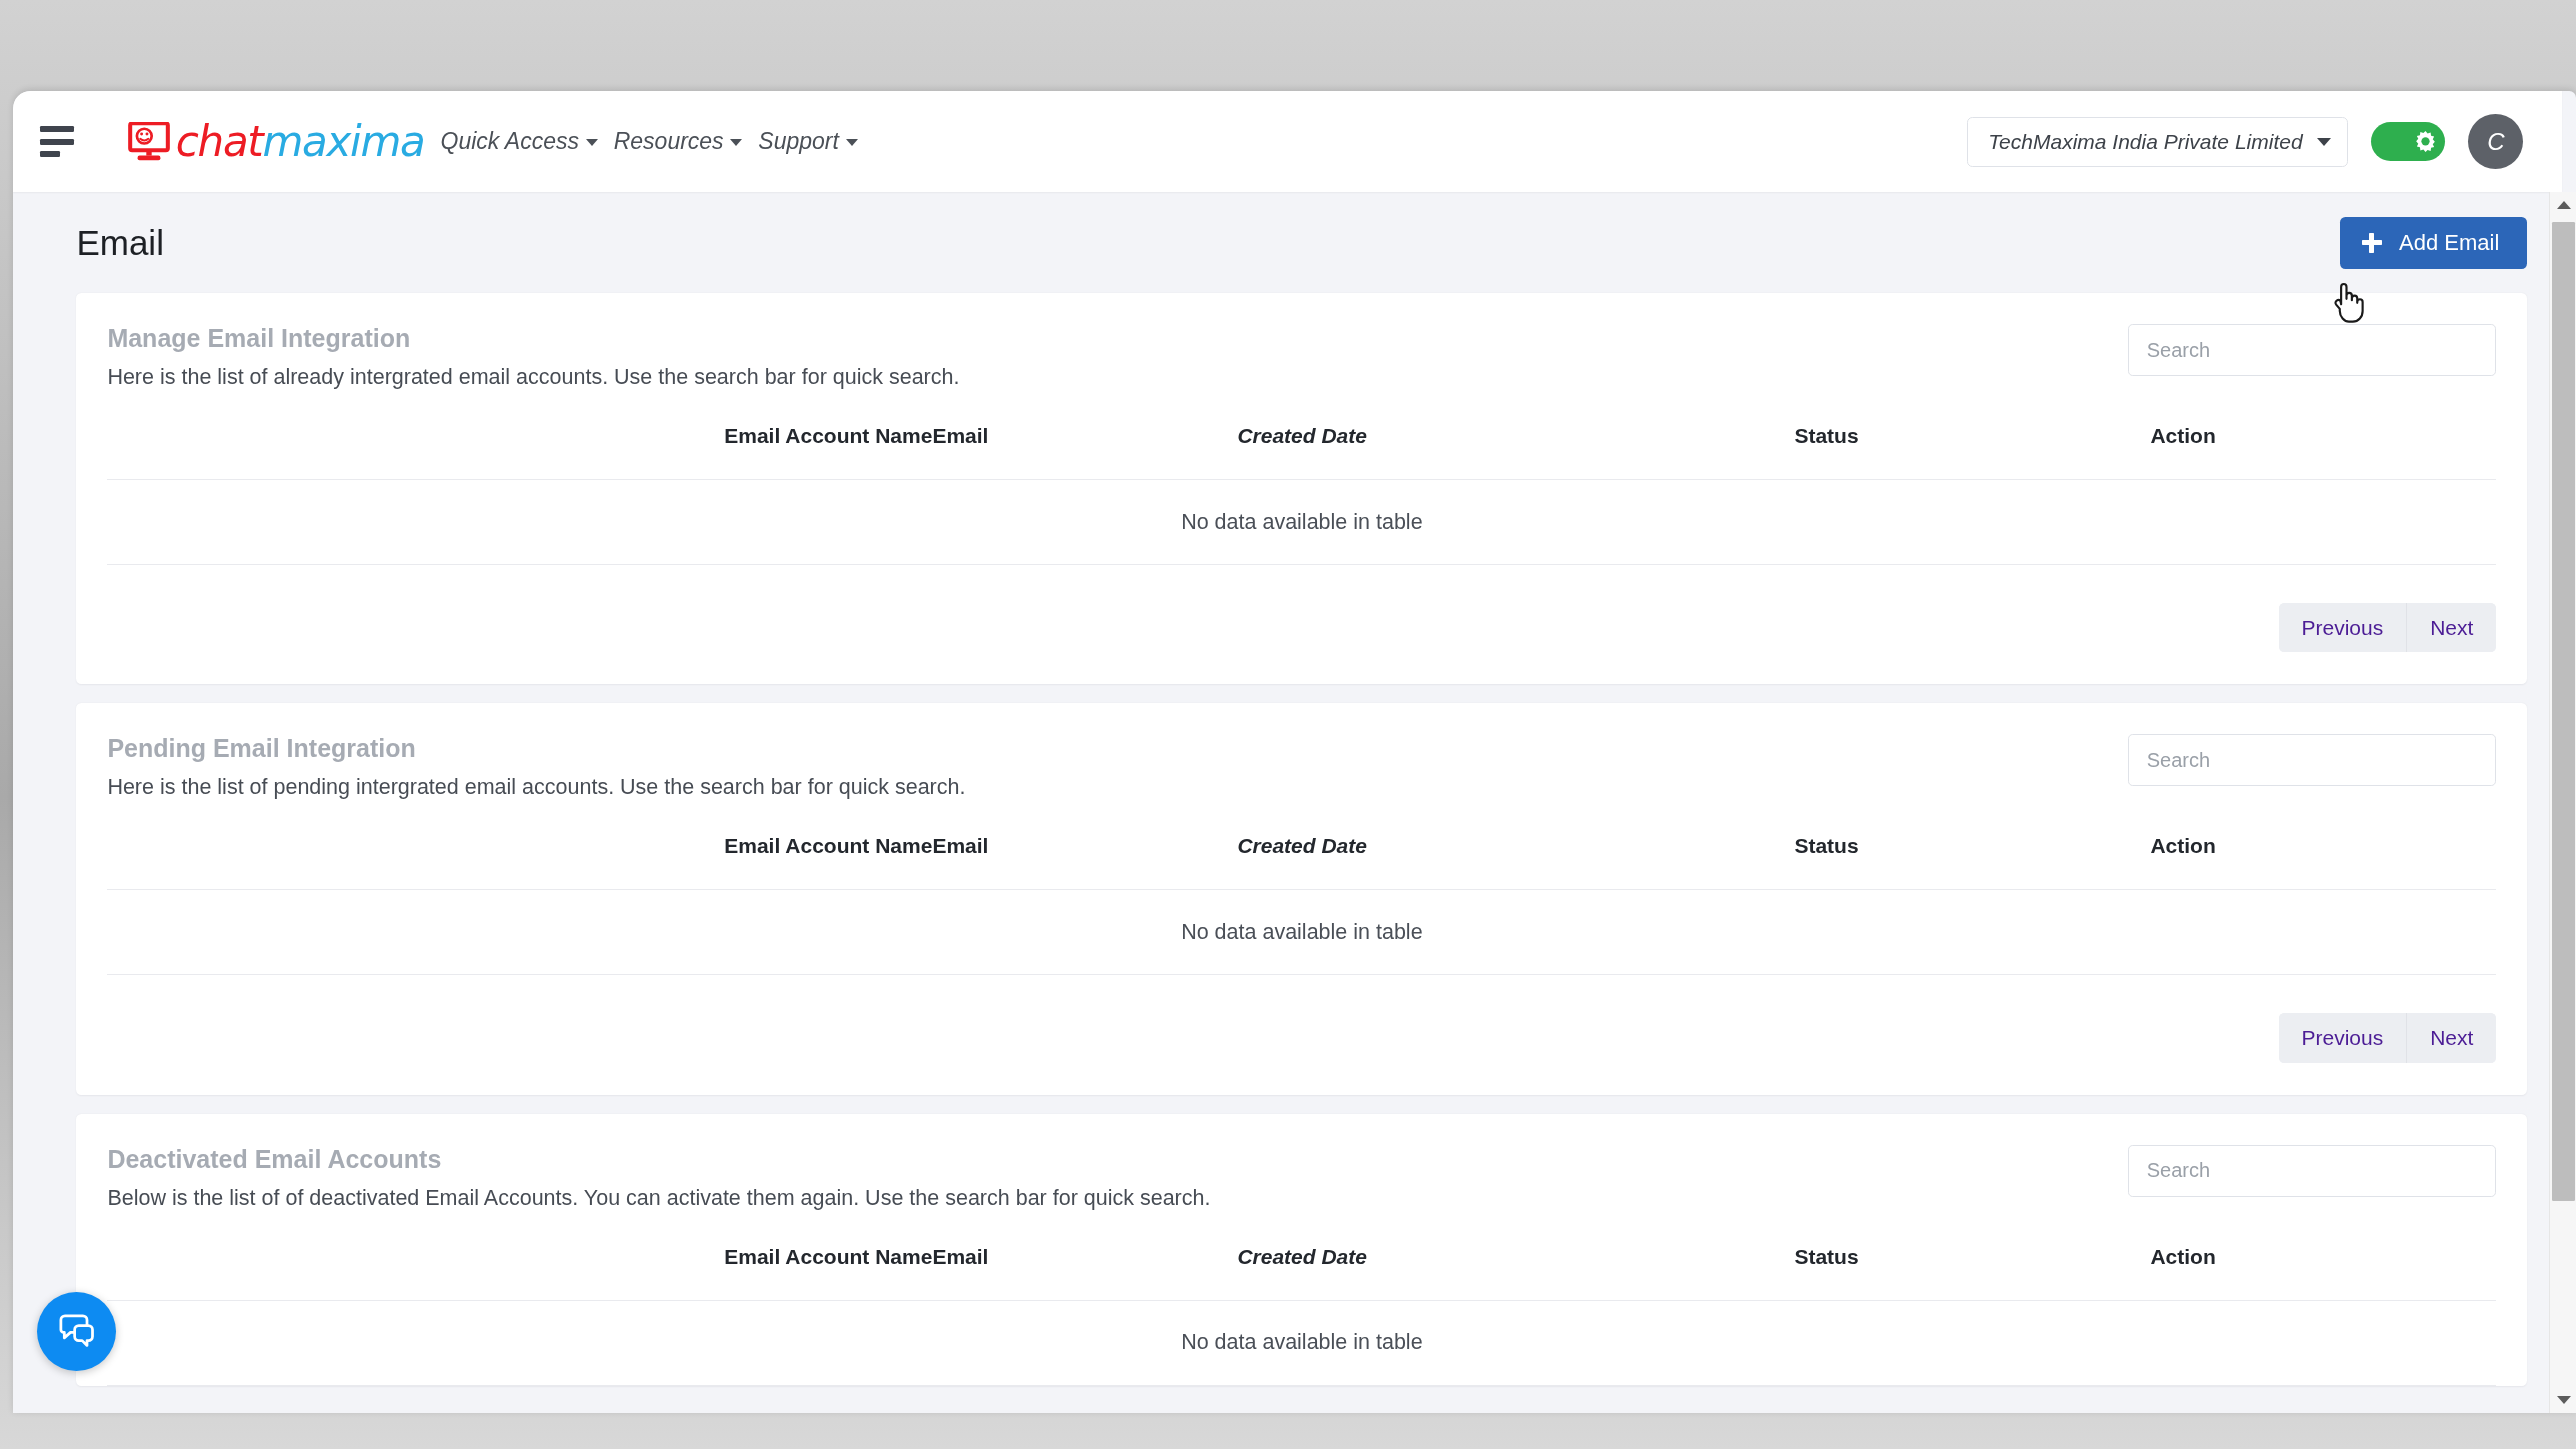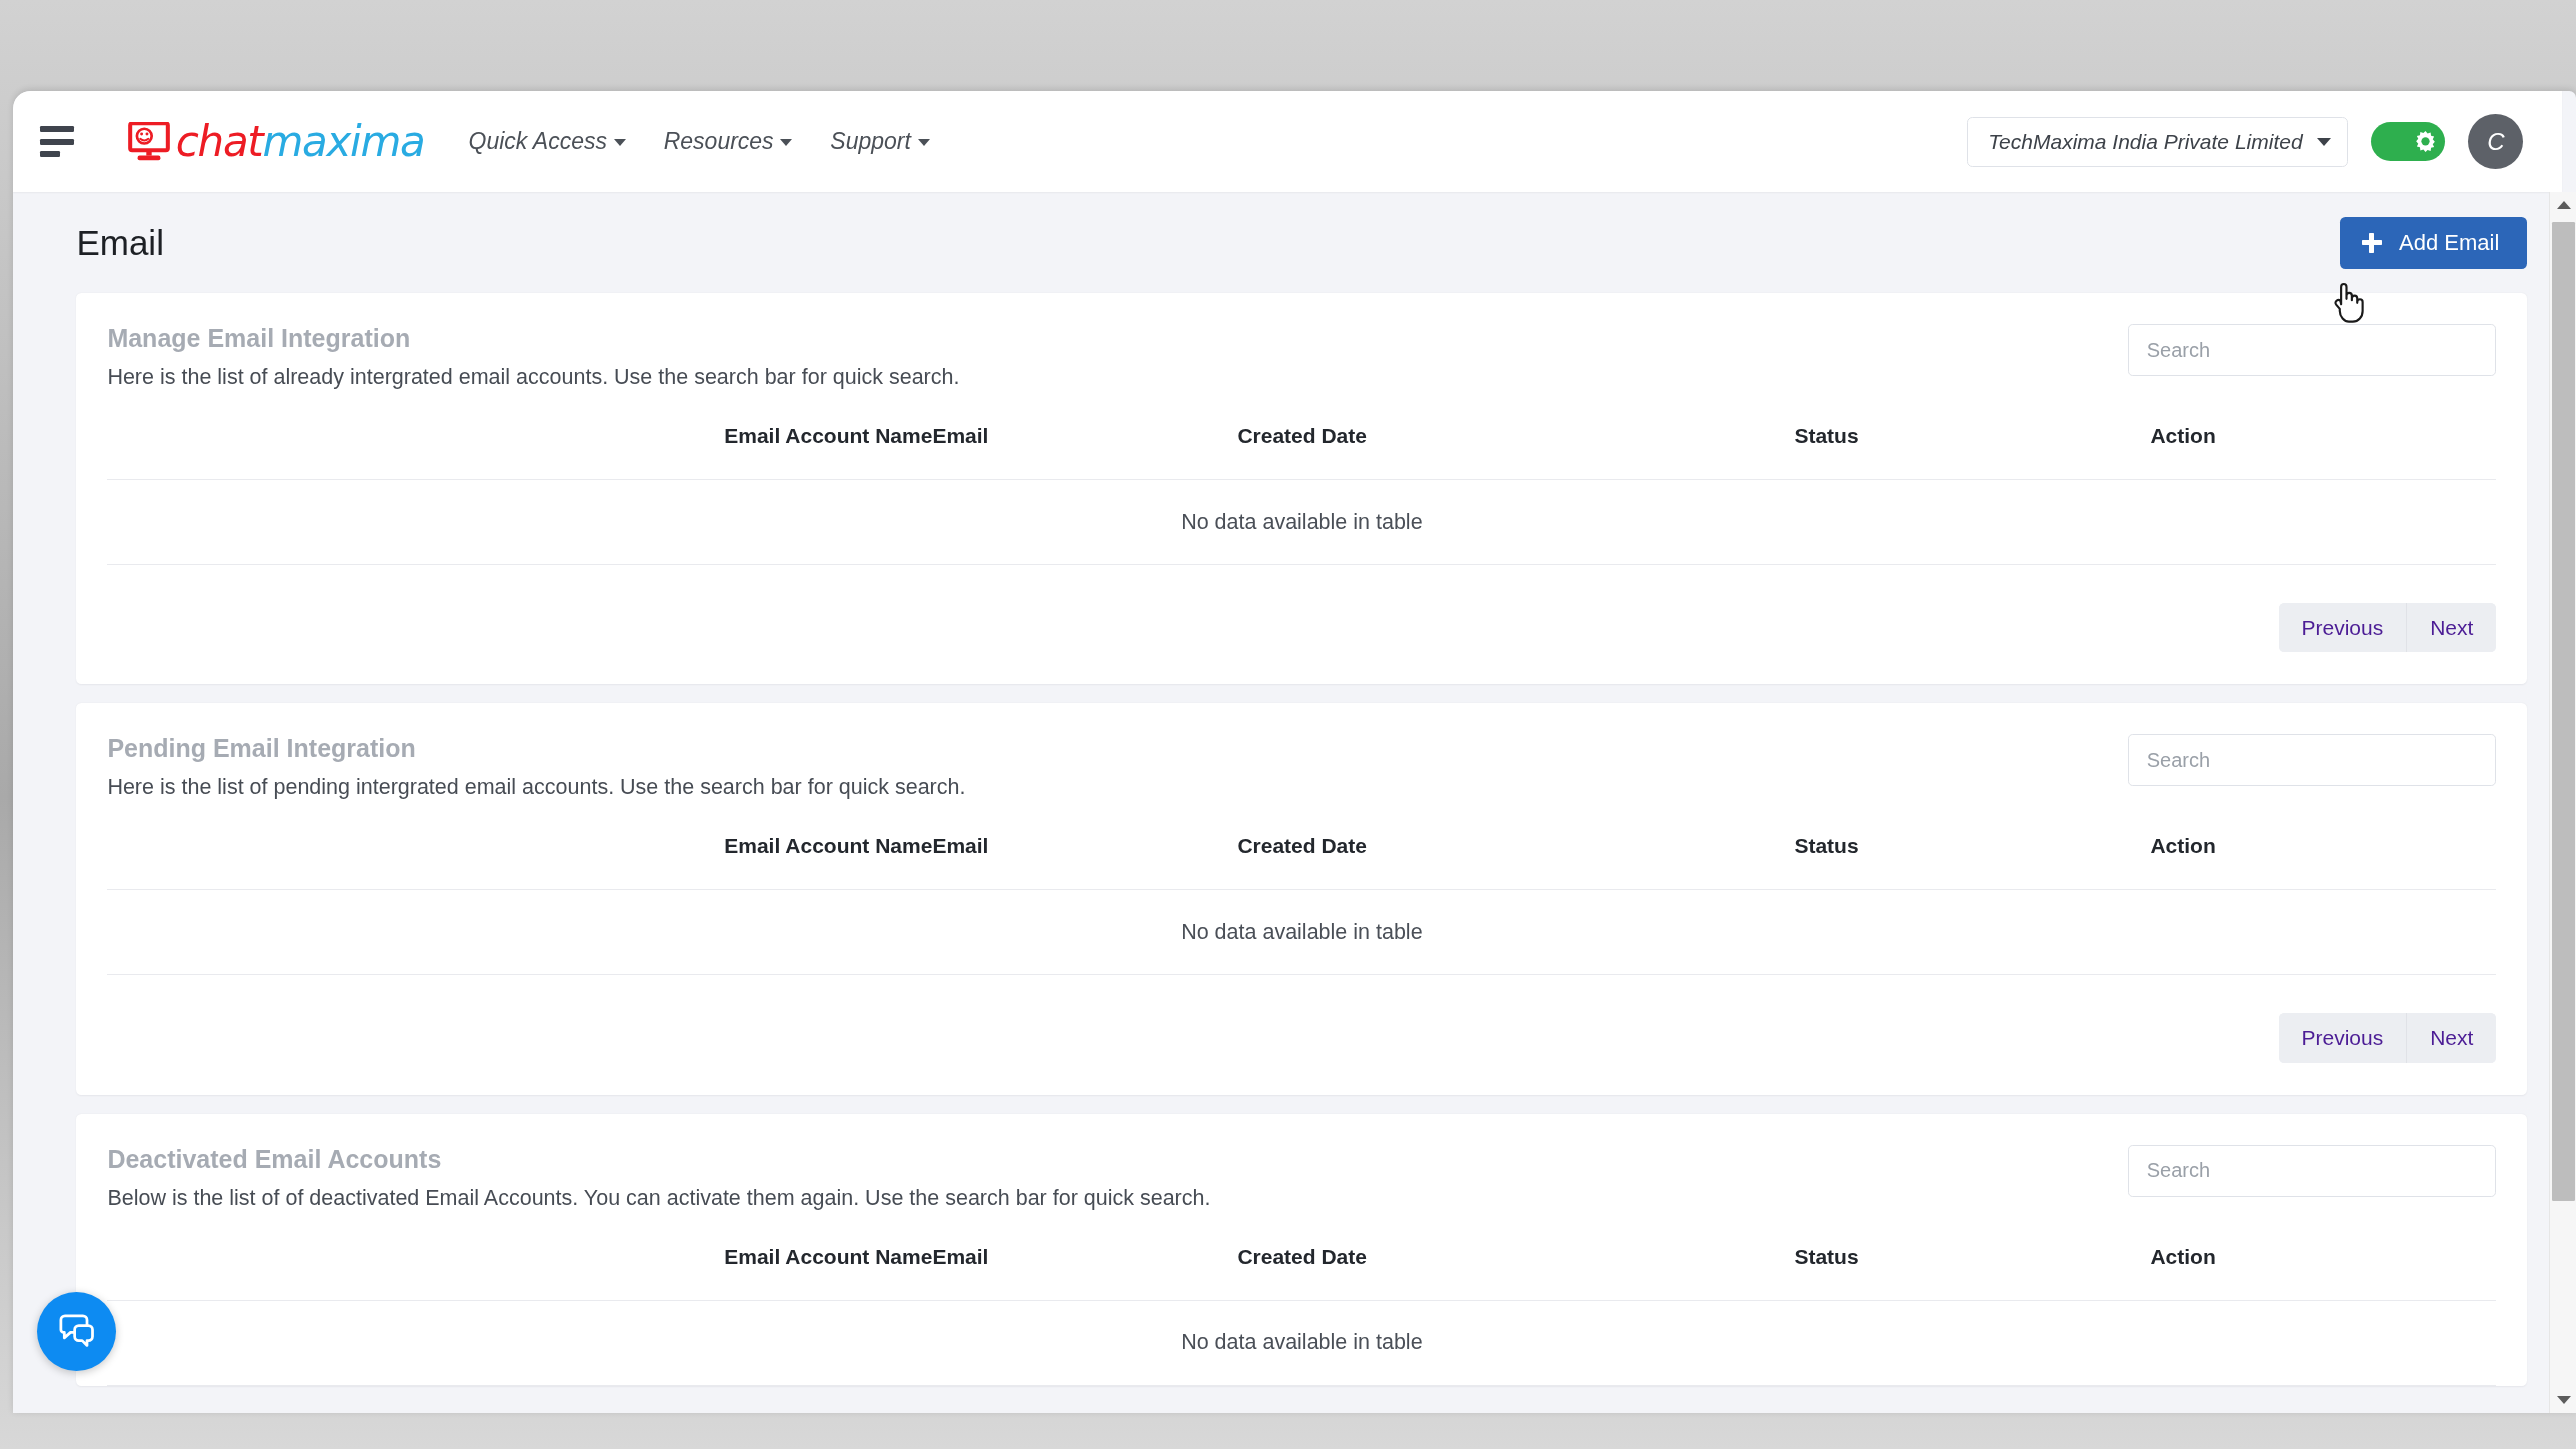--- a/index.html
+++ b/index.html
@@ -85,22 +85,22 @@
     font-weight: 400;
     letter-spacing: -1.3px;
     line-height: 1;
     font-family: "DejaVu Sans", sans-serif;
   }
   .logo-chat { color: #ed1c24; }
   .logo-maxima { color: #29abe2; }
 
   .nav-links {
     display: flex;
-    gap: 38px;
-    margin-left: 44px;
+    gap: 16px;
+    margin-left: 16px;
   }
   .nav-item {
     display: flex;
     align-items: center;
     gap: 6.7px;
     font-size: 23px;
     color: #4b5057;
     cursor: pointer;
     white-space: nowrap;
   }
@@ -271,21 +271,21 @@
     text-align: left;
     font-size: 21px;
     color: #23272d;
     font-weight: 700;
     padding: 0 0 31px 0;
     border-bottom: 1.3px solid #e9eaee;
     white-space: nowrap;
   }
   thead th:nth-child(1) { width: 825px; padding-left: 16px; text-align: right; }
   thead th:nth-child(2) { width: 305px; }
-  thead th:nth-child(3) { width: 557px; }
+  thead th:nth-child(3) { width: 557px; font-style: italic; }
   thead th:nth-child(4) { width: 356px; }
   thead th:nth-child(5) { width: auto; }
 
   td.empty-cell {
     text-align: center;
     font-size: 21.5px;
     color: #4a4f57;
     padding: 29.5px 0;
     border-bottom: 1.3px solid #e9eaee;
   }

